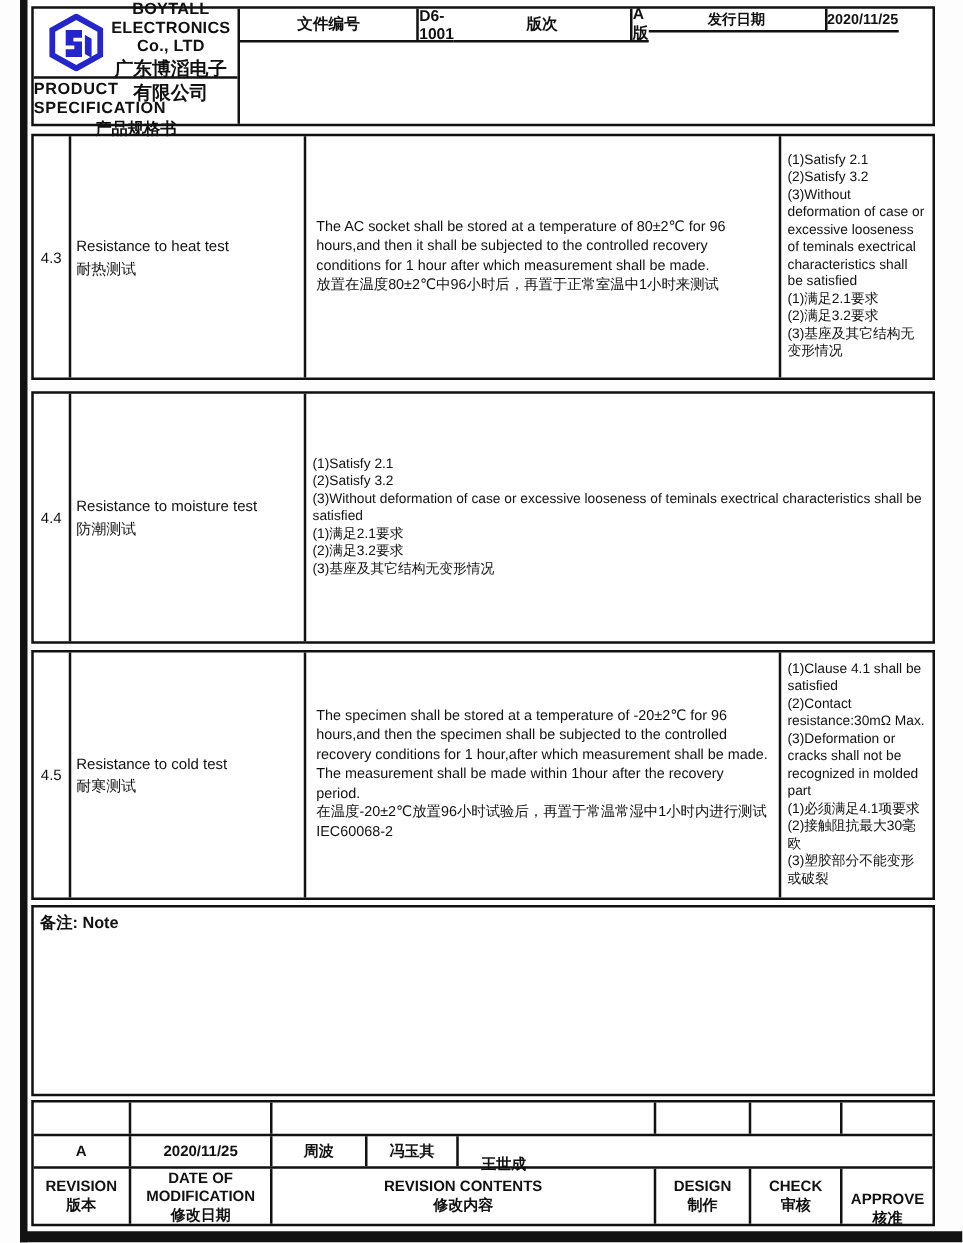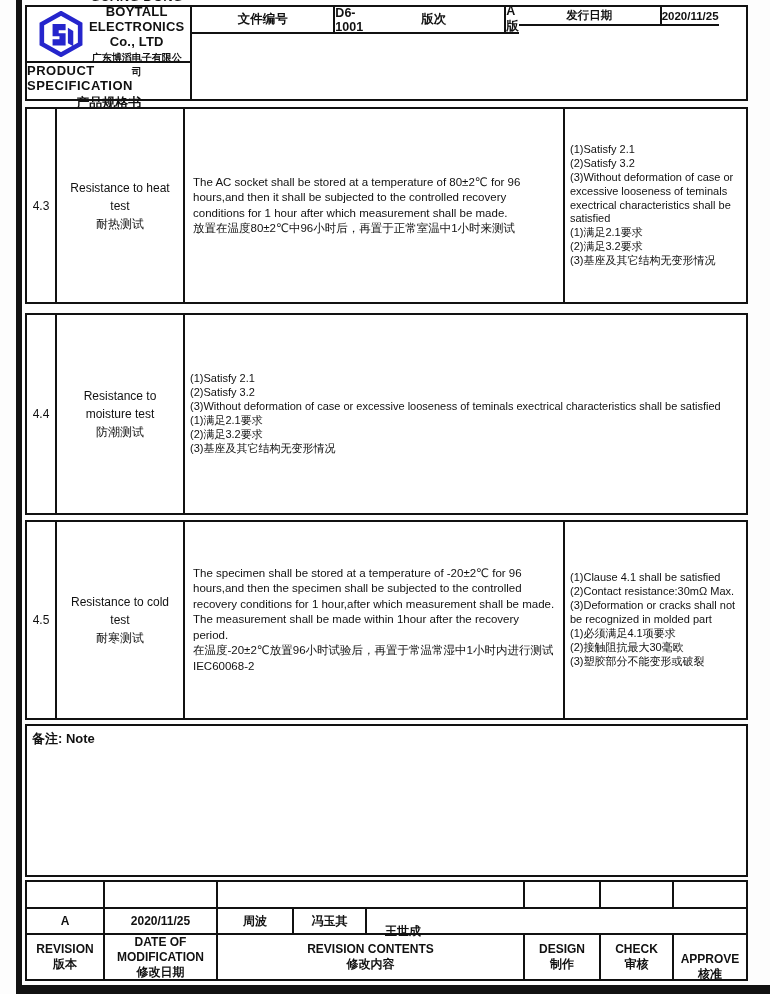--- a/index.html
+++ b/index.html
@@ -16,21 +16,21 @@
 
   .page { position:absolute; left:25px; top:5px; width:723px; }
 
   
   .header { display:flex; border:2px solid #111; height:96px; background:#fff; }
   .header-left { width:430px; display:flex; flex-direction:column; }
   .company-row { height:56px; border-bottom:2px solid #111; display:flex; align-items:center; padding:2px 6px; }
   .logo-wrap { width:56px; height:50px; display:flex; align-items:center; justify-content:center; flex:0 0 auto; }
   .company-names { flex:1; text-align:center; }
   .company-en { font-size:13px; font-weight:bold; letter-spacing:.2px; }
-  .company-cn { font-size:10px; font-weight:bold; margin-top:2px; }
+  .company-cn { font-size:15px; font-weight:bold; margin-top:2px; }
   .title-row { flex:1; display:flex; flex-direction:column; align-items:center; justify-content:center; }
   .title-en { font-size:13px; font-weight:bold; letter-spacing:.5px; }
   .title-cn { font-size:13px; font-weight:bold; margin-top:1px; }
 
   .header-right { flex:1; border-left:2px solid #111; display:flex; flex-direction:row; }
   .hfield { display:flex; border-bottom:2px solid #111; }
   .hfield:last-child { border-bottom:none; }
   .hfield.tall { height:27px; }
   .hfield.short { height:19px; }
   .hlabel { width:143px; border-right:2px solid #111; display:flex; align-items:center; justify-content:center;
@@ -39,21 +39,21 @@
   .hfield.short .hlabel, .hfield.short .hvalue { font-size:11.5px; }
 
   
   .test-row { display:flex; border:2px solid #111; background:#fff; }
   .row-43 { margin-top:6px; height:197px; }
   .row-44 { margin-top:9px; height:202px; }
   .row-45 { margin-top:5px; height:200px; }
   .cell { border-right:2px solid #111; }
   .cell:last-child { border-right:none; }
   .cell-num { width:30px; display:flex; align-items:center; justify-content:center; font-size:12px; }
-  .cell-name { width:128px; display:flex; flex-direction:column; align-items:center; justify-content:center;
+  .cell-name { width:188px; display:flex; flex-direction:column; align-items:flex-start; justify-content:center;
                text-align:center; font-size:12px; line-height:1.5; padding:0 4px; }
   .cell-desc { width:380px; display:flex; flex-direction:column; justify-content:center;
                font-size:11.5px; line-height:1.34; padding:4px 8px; }
   .cell-criteria { flex:1; display:flex; flex-direction:column; justify-content:center;
                    font-size:11px; line-height:1.27; padding:4px 5px; }
 
   
   .note-box { margin-top:4px; border:2px solid #111; height:153px; padding:3px 5px; background:#fff; }
   .note-label { font-weight:bold; font-size:13px; }
 

